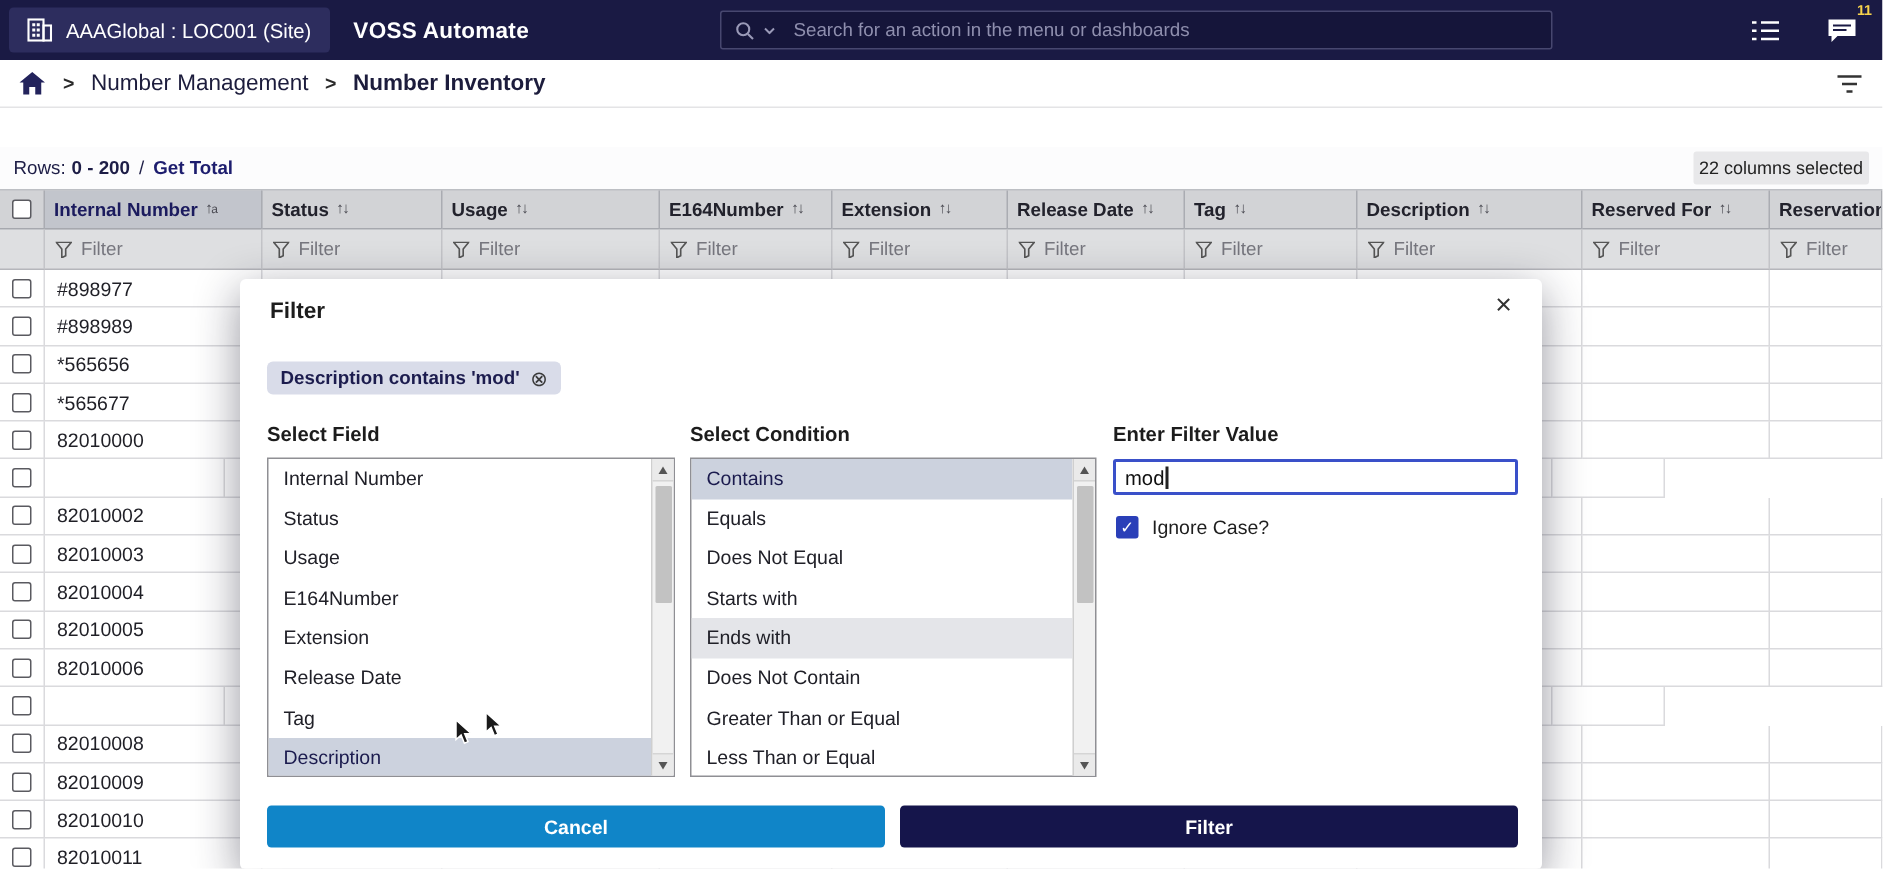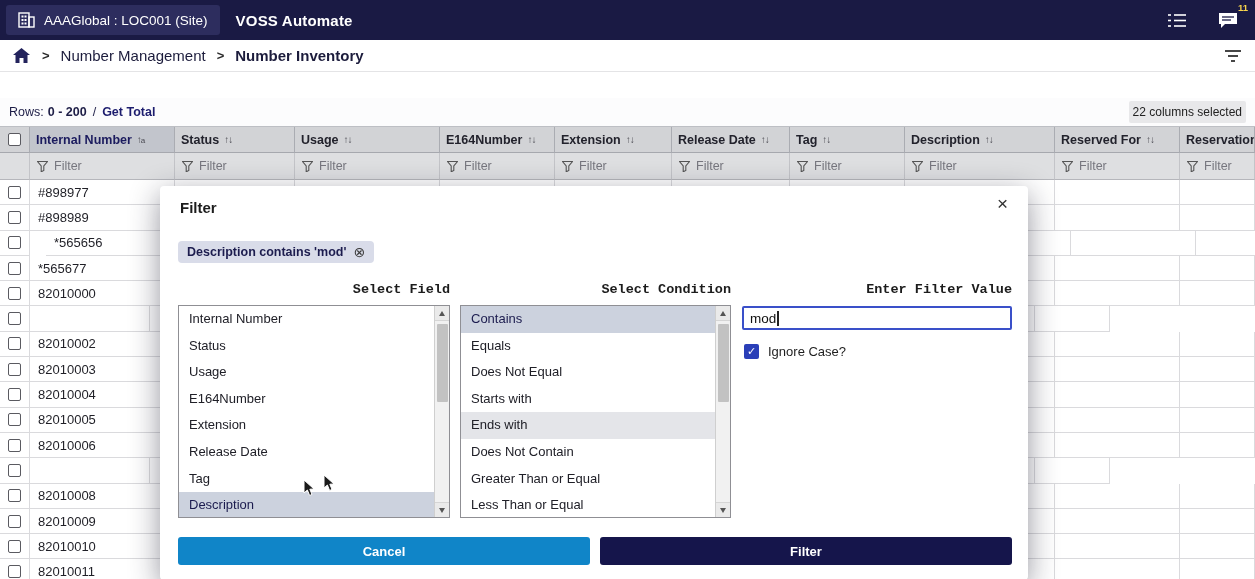--- a/index.html
+++ b/index.html
@@ -49,21 +49,21 @@
   .dcell{font-size:13px;color:#1f1f26;white-space:nowrap;}
   .cb-cell{justify-content:center;padding:0 !important;}
   .checkbox{width:13px;height:13px;border:1.5px solid #5a5a60;border-radius:2px;background:#fff;cursor:pointer;}
 
   
   .modal{position:absolute;left:160px;top:186px;width:868px;height:394px;background:#fff;border-radius:4px;box-shadow:0 8px 30px rgba(20,20,40,.45);z-index:5;}
   .modal-title{position:absolute;left:20px;top:13px;font-size:15px;font-weight:bold;color:#1d1d1d;}
   .modal-close{position:absolute;right:20px;top:8px;font-size:19px;color:#333;cursor:pointer;line-height:1;}
   .chip{position:absolute;left:18px;top:55px;display:flex;align-items:center;gap:7px;background:#d9dce9;border-radius:4px;padding:4px 9px;font-size:12.5px;font-weight:600;color:#1c1c4e;}
   .chip-x{font-size:14px;color:#3a3a3a;font-weight:normal;cursor:pointer;line-height:1;}
-  .mcol-h{position:absolute;top:96px;font-size:13.5px;font-weight:bold;color:#1c1c1c;text-align:right;font-family:Liberation Mono, monospace;}
+  .mcol-h{position:absolute;top:96px;font-size:13.5px;font-weight:bold;color:#1c1c1c;text-align:left;}
   #fieldHdr{left:18px;width:272px;}
   #condHdr{left:300px;width:271px;}
   #valHdr{left:582px;width:270px;}
   .listbox{position:absolute;top:119px;height:213px;border:1px solid #8f8f94;background:#fff;display:flex;}
   #fieldList{left:18px;width:272px;}
   #condList{left:300px;width:271px;}
   .litems{flex:1;overflow:hidden;}
   .litem{height:26.6px;line-height:26.6px;padding-left:10px;font-size:13px;color:#202028;white-space:nowrap;cursor:pointer;}
   .litem.sel{background:#ccd2de;color:#1b1b4e;}
   .litem.hov{background:#e4e5e9;}
@@ -101,20 +101,30 @@
           <rect x="6.5" y="3.5" width="2" height="2" fill="#fff"></rect>
         <rect x="3.5" y="7" width="2" height="2" fill="#fff"></rect>
           <rect x="6.5" y="7" width="2" height="2" fill="#fff"></rect>
         <rect x="3.5" y="10.5" width="2" height="2" fill="#fff"></rect>
           <rect x="6.5" y="10.5" width="2" height="2" fill="#fff"></rect>
       </svg>
       <span>AAAGlobal : LOC001 (Site)</span>
     </div>
     <div class="app-title">VOSS Automate</div>
 
+    <div class="searchbar">
+      <svg width="13" height="13" viewBox="0 0 13 13">
+        <circle cx="5.5" cy="5.5" r="4" stroke="#9a9ab8" stroke-width="1.4" fill="none"></circle>
+        <line x1="8.6" y1="8.6" x2="12" y2="12" stroke="#9a9ab8" stroke-width="1.4"></line>
+      </svg>
+      <svg width="8" height="5" viewBox="0 0 8 5">
+        <path d="M1 1 L4 4 L7 1" stroke="#9a9ab8" stroke-width="1.3" fill="none"></path>
+      </svg>
+      <span class="search-ph">Search for an action in the menu or dashboards</span>
+    </div>
 
     <div class="top-icons">
       <div class="top-icon">
         <svg width="20" height="17" viewBox="0 0 20 17" stroke="#fff" stroke-width="1.6">
           <line x1="7" y1="3" x2="19" y2="3"></line>
             <line x1="7" y1="8.5" x2="19" y2="8.5"></line>
             <line x1="7" y1="14" x2="19" y2="14"></line>
           <line x1="1" y1="3" x2="4" y2="3"></line>
             <line x1="1" y1="8.5" x2="4" y2="8.5"></line>
             <line x1="1" y1="14" x2="4" y2="14"></line>
@@ -293,21 +303,21 @@
         <div class="cell dcell" style="width: 118px;"></div>
         <div class="cell dcell" style="width: 115px;"></div>
         <div class="cell dcell" style="width: 150px;"></div>
         <div class="cell dcell" style="width: 125px;"></div>
         <div class="cell dcell" style="width: 75px;"></div>
       </div>
       <div class="trow tbody-row">
         <div class="cell cb-cell" style="width: 30px;">
           <div class="checkbox"></div>
         </div>
-        <div class="cell dcell" style="width: 145px; margin-left: 16px;">*565656</div>
+        <div class="cell dcell" style="width: 145px;">*565656</div>
         <div class="cell dcell" style="width: 120px;"></div>
         <div class="cell dcell" style="width: 145px;"></div>
         <div class="cell dcell" style="width: 115px;"></div>
         <div class="cell dcell" style="width: 117px;"></div>
         <div class="cell dcell" style="width: 118px;"></div>
         <div class="cell dcell" style="width: 115px;"></div>
         <div class="cell dcell" style="width: 150px;"></div>
         <div class="cell dcell" style="width: 125px;"></div>
         <div class="cell dcell" style="width: 75px;"></div>
       </div>

